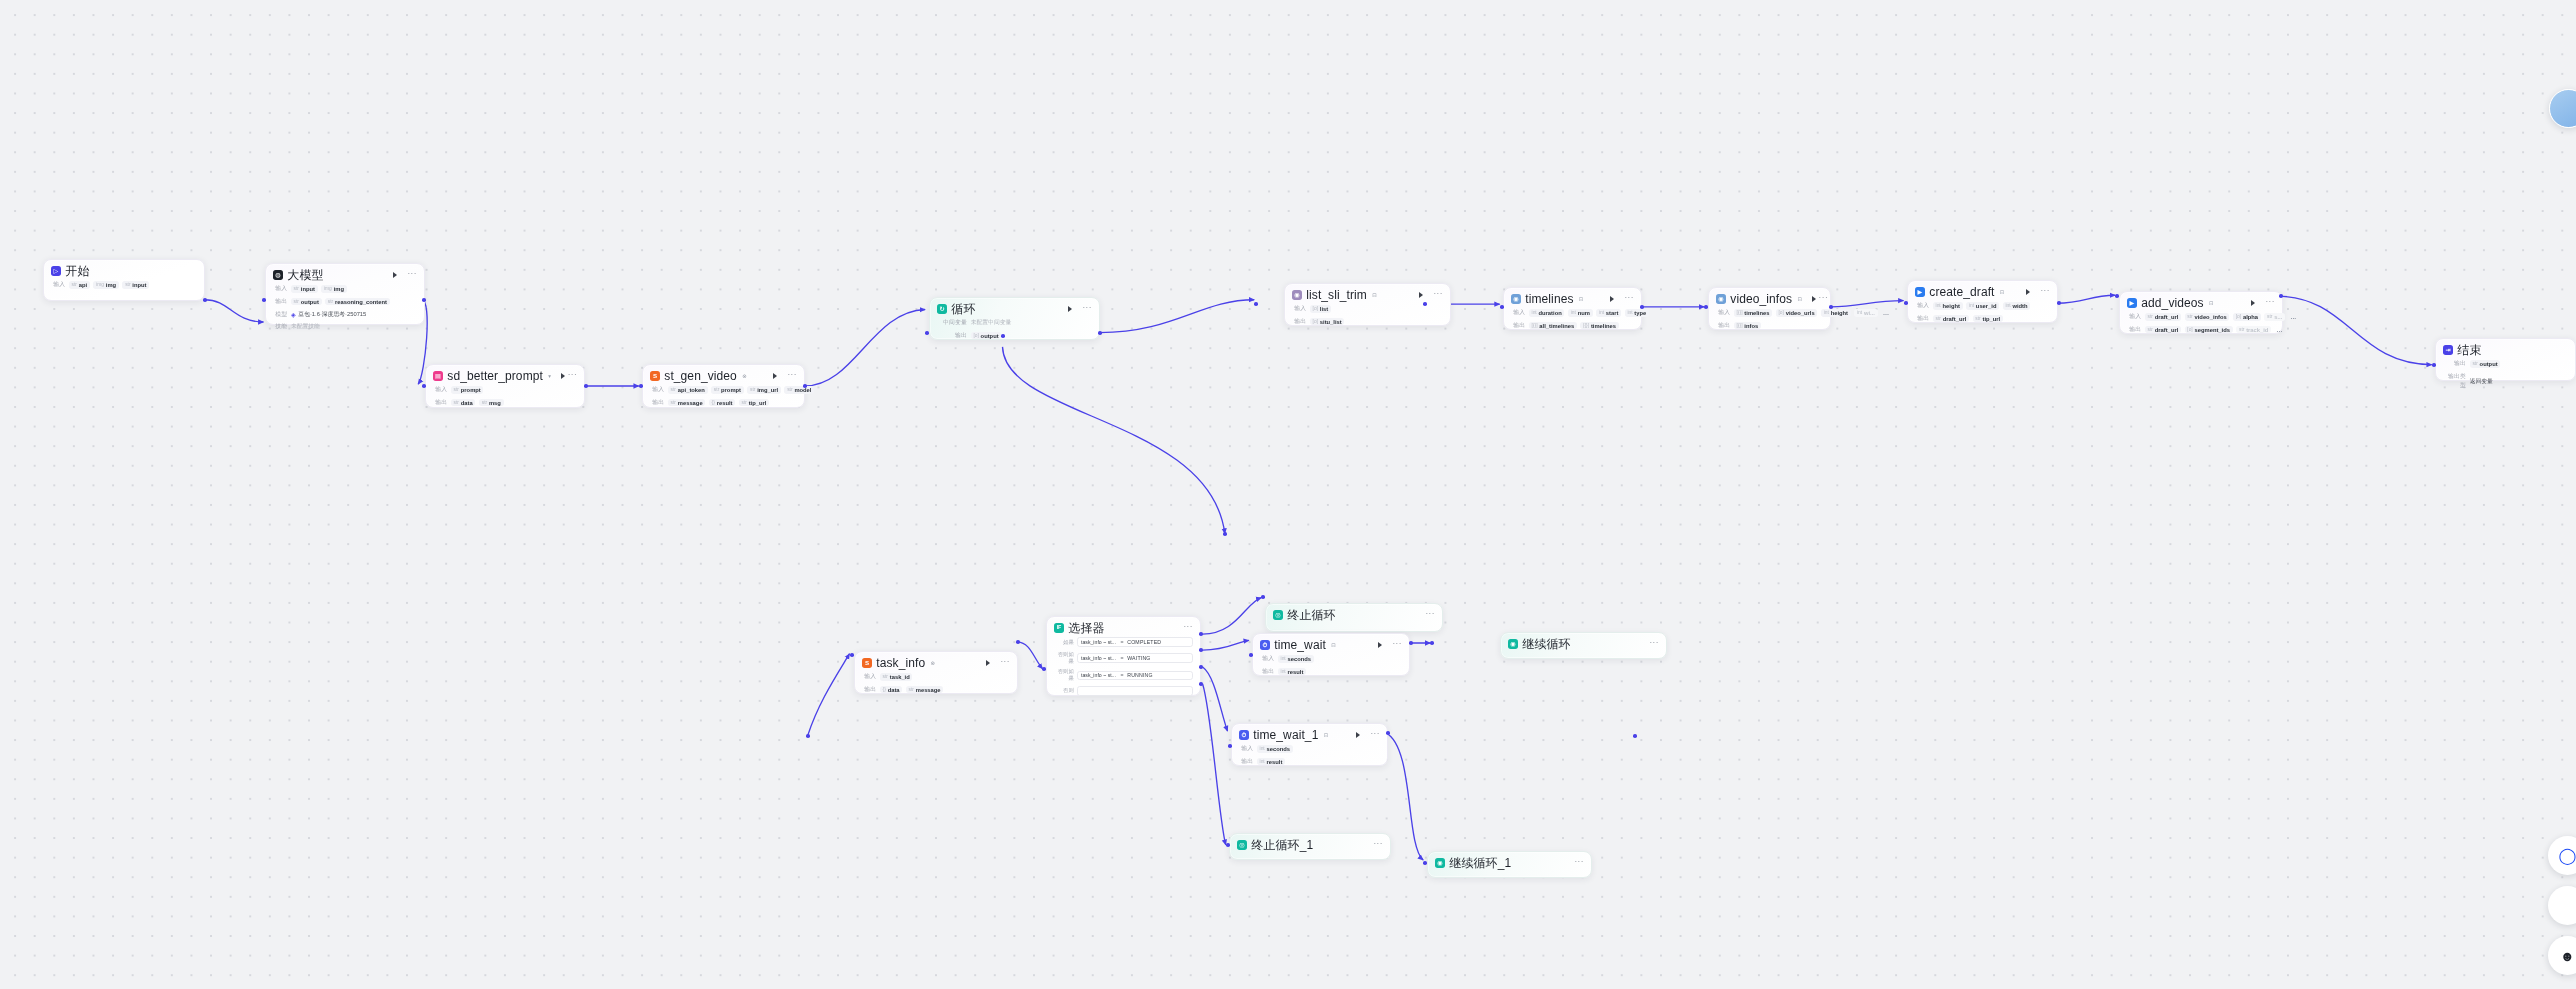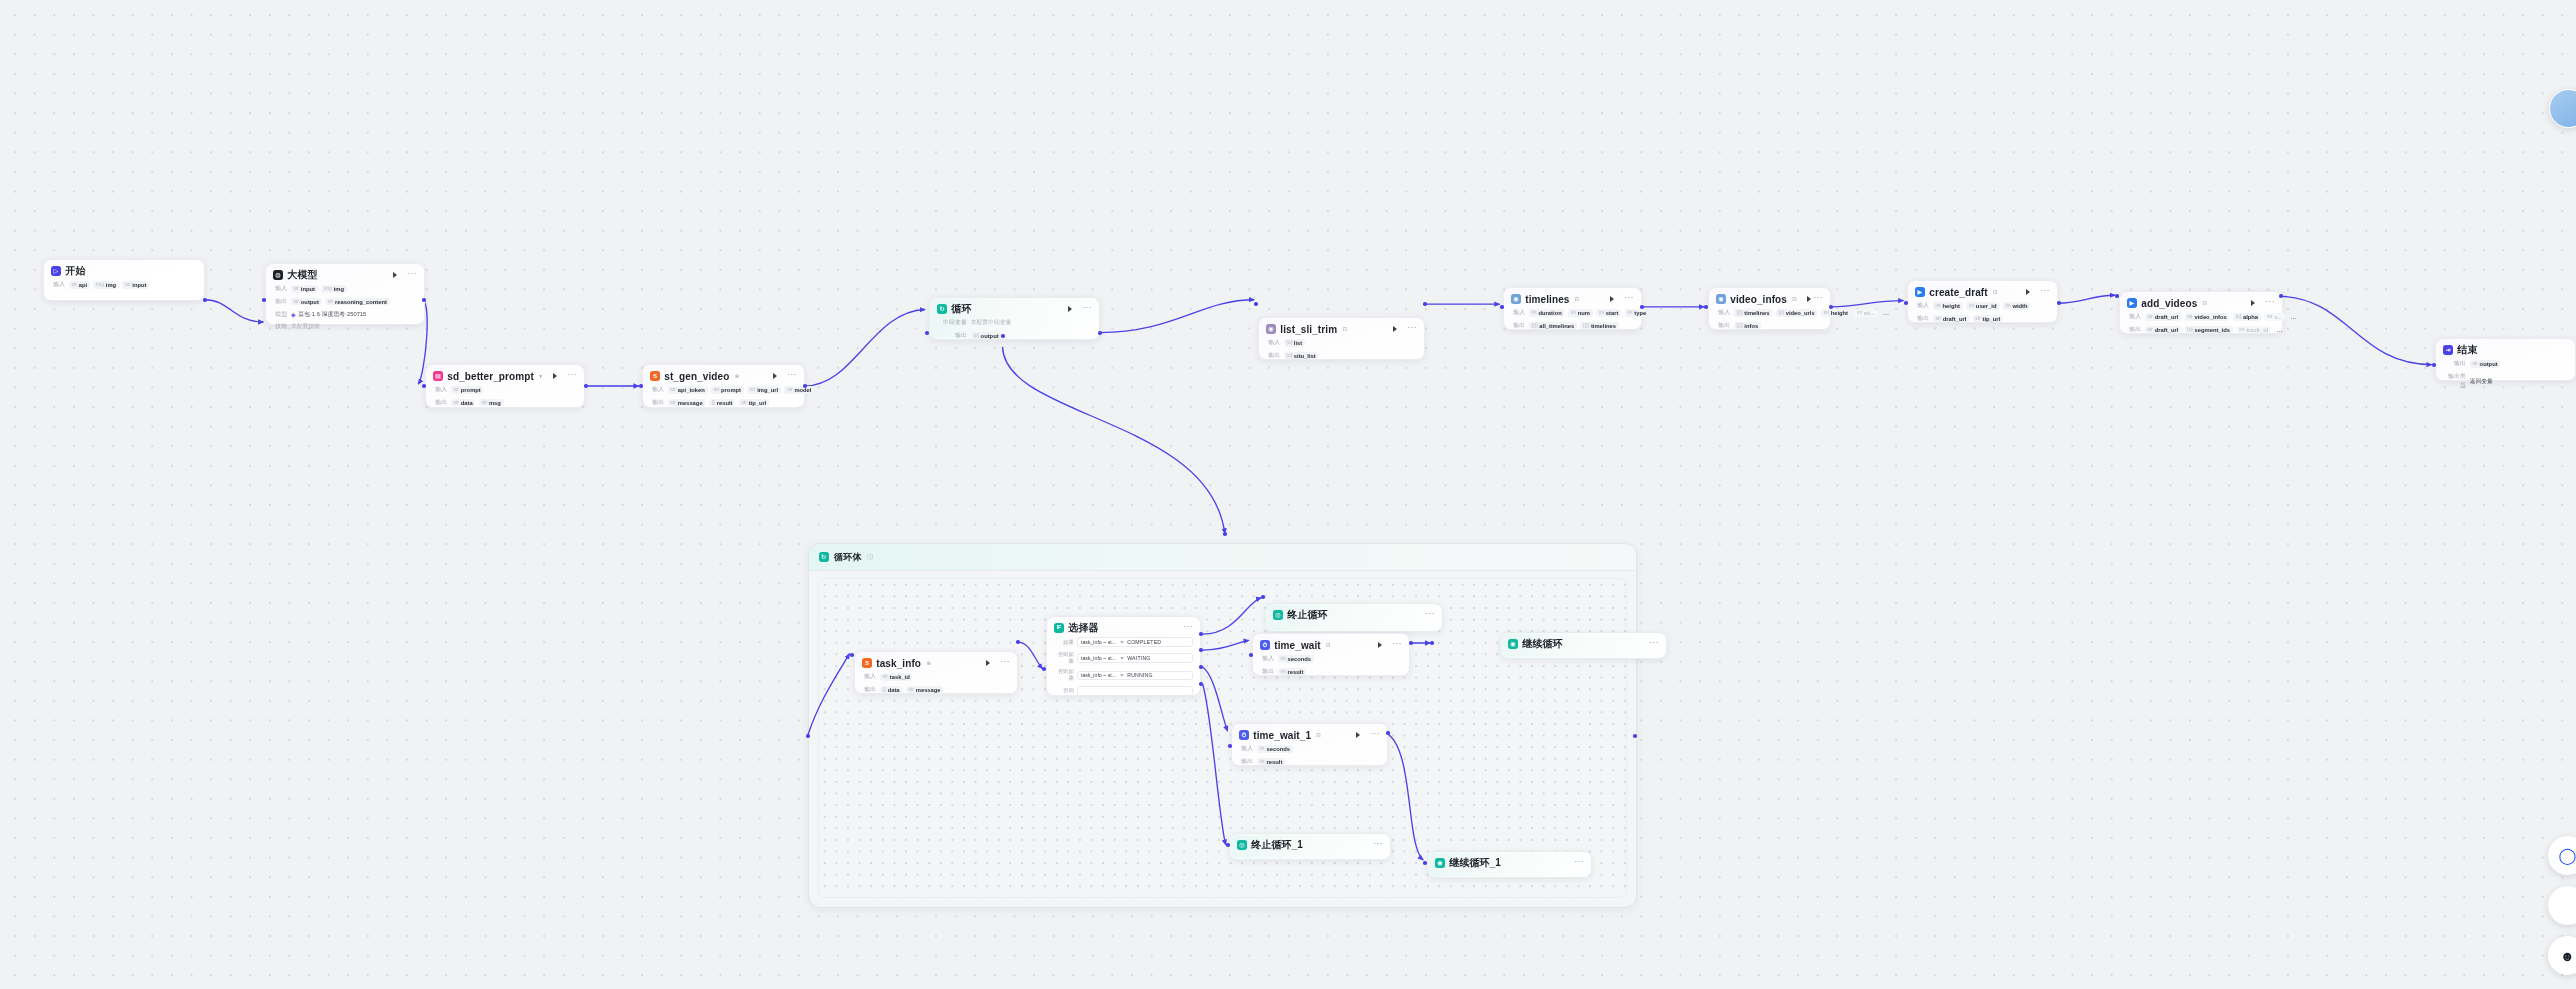--- a/index.html
+++ b/index.html
@@ -73,21 +73,21 @@
     height: 11.6px;
   }
   .node-icon {
     width: 9.8px; height: 9.8px; border-radius: 2.7px;
     flex: 0 0 auto;
     display: flex; align-items: center; justify-content: center;
     font-size: 6.2px; color: #fff; font-weight: bold;
     line-height: 1;
   }
   .node-title {
-    font-size: 10px; font-weight: bold; color: #1d2129;
+    font-size: 12px; font-weight: normal; color: #1d2129;
     white-space: nowrap; letter-spacing: 0.1px; text-align: right;
   }
   .node-badge {
     font-size: 5.3px; color: #9aa0ab; margin-left: 0.9px;
   }
   .head-spacer { flex: 1 1 auto; }
   .run-btn {
     width: 8px; height: 8px; position: relative;
   }
   .run-btn::before {
@@ -207,28 +207,20 @@
       <path d="M 1352,750 C 1366,760 1372,800 1380,822"></path>
 
       <path d="M 1352,769 C 1362,800 1370,920 1378,950"></path>
 
       <path d="M 1562,723 C 1590,723 1600,723 1608,723"></path>
 
       <path d="M 1558,824 C 1590,840 1580,950 1600,967"></path>
     </g>
   </svg>
 
-  <div class="loopbody" style="left:808px; top:543px; width:829px; height:365px;">
-    <div class="loopbody-header">
-      <span class="node-icon" style="background:#0fb9a0;">↻</span>
-      <span class="loopbody-title">循环体</span>
-      <span style="font-size:6.2px;color:#a3a7b0;">ⓘ</span>
-    </div>
-    <div class="loopbody-canvas"></div>
-  </div>
   <div class="port" style="left:806px; top:734px;"></div>
   <div class="port" style="left:1633px; top:734px;"></div>
   <div class="port" style="left:1223px; top:532px;"></div>
 
   <div class="node plain" style="left:43px; top:259px; width:162px; height:42px;">
     <div class="node-head">
       <span class="node-icon" style="background:#4a41e8;">▷</span>
       <span class="node-title">开始</span>
     </div>
     <div class="node-row">
@@ -389,21 +381,21 @@
       <span class="chip">
           <span class="t">[o]</span>
           <span>output</span>
         </span>
     </div>
   </div>
   <div class="port" style="left:925px; top:331px;"></div>
   <div class="port" style="left:1098px; top:331px;"></div>
   <div class="port" style="left:1001px; top:334px;"></div>
 
-  <div class="node" style="left:1258px; top:283px; width:167px; height:43px;margin-top:34px;">
+  <div class="node" style="left:1284px; top:283px; width:167px; height:43px;">
     <div class="node-head">
       <span class="node-icon" style="background:#9e8bbd;">◉</span>
       <span class="node-title">list_sli_trim</span>
       <span class="node-badge">⊟</span>
       <span class="head-spacer"></span>
       <span class="run-btn"></span>
       <span class="more-btn">···</span>
     </div>
     <div class="node-row">
       <span class="row-label">输入</span>

